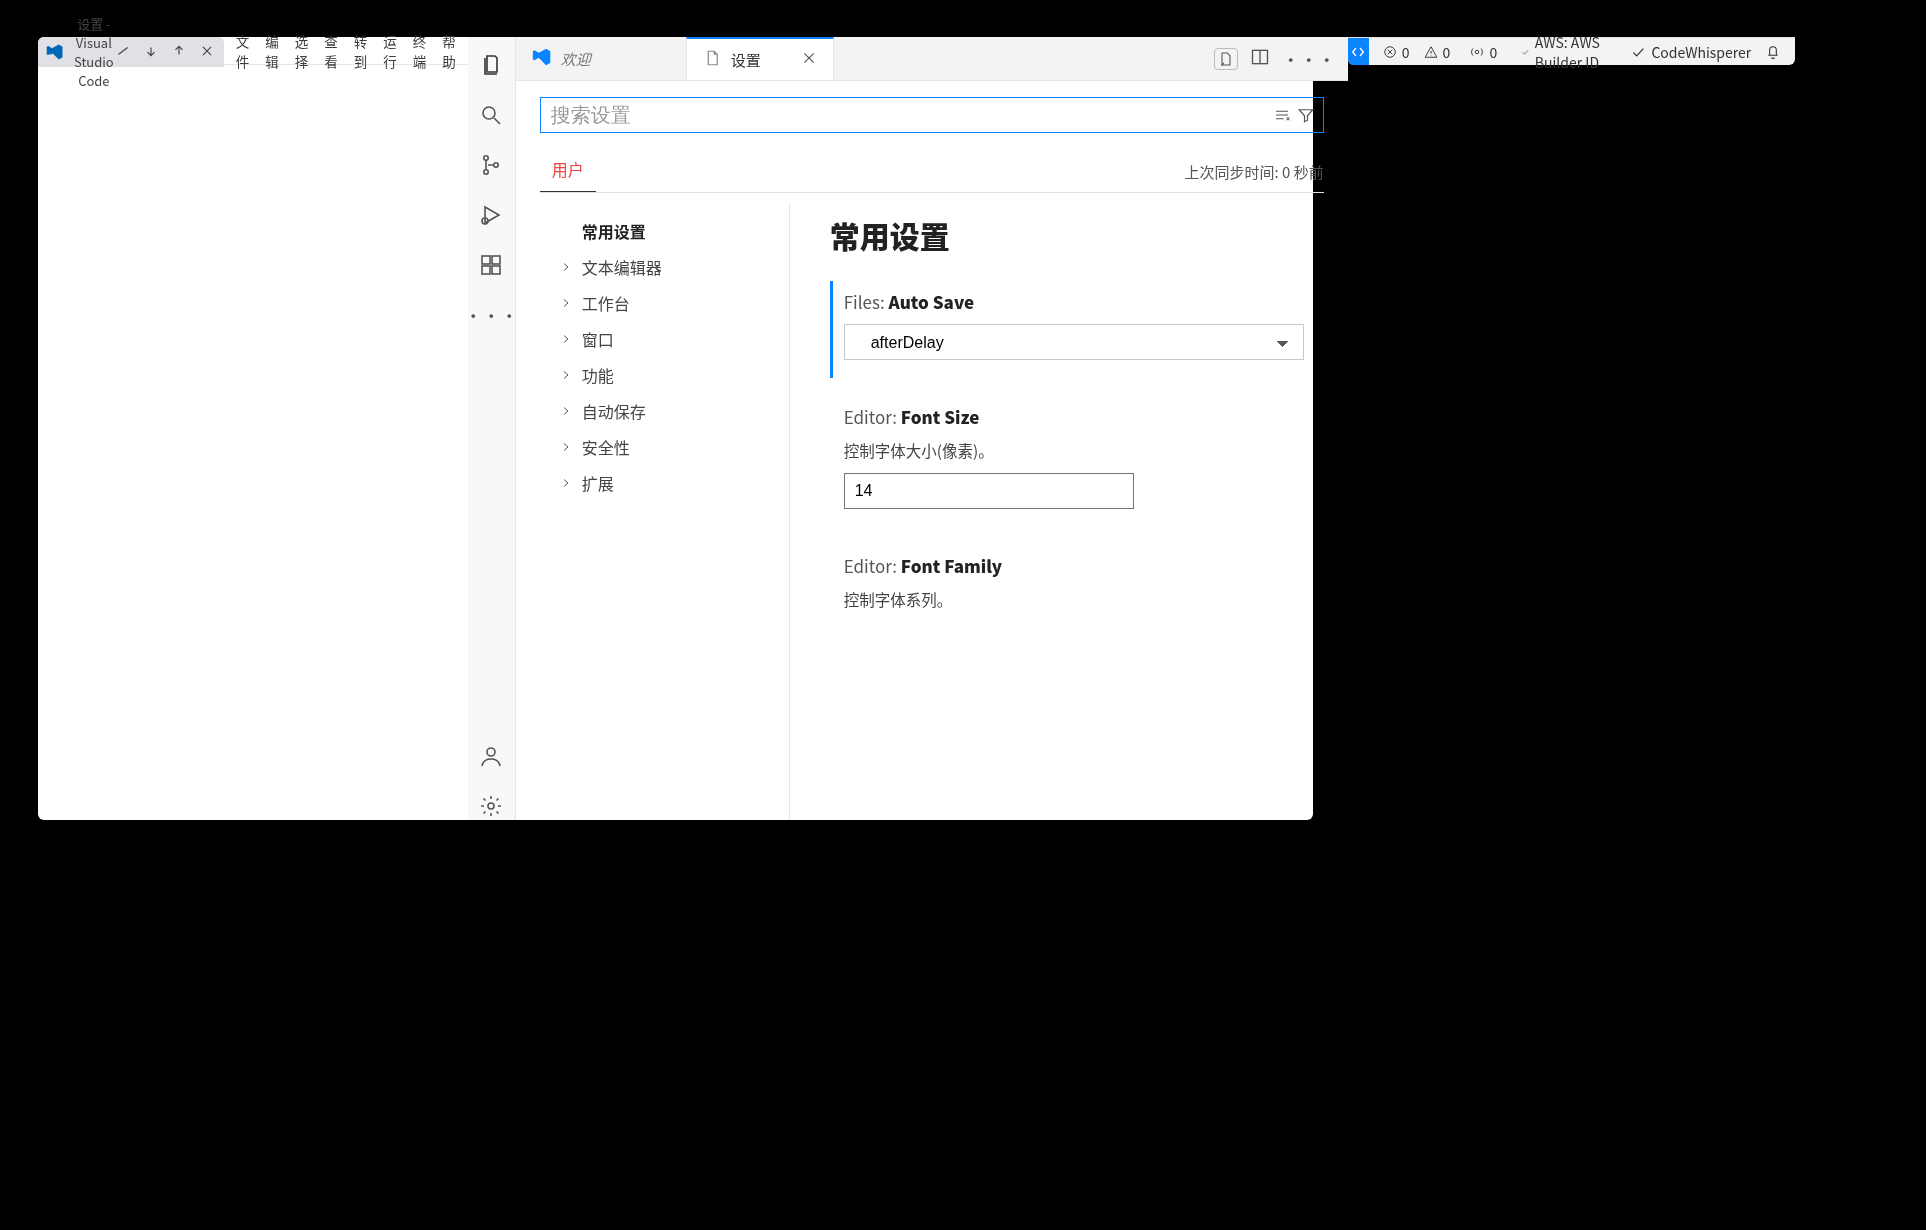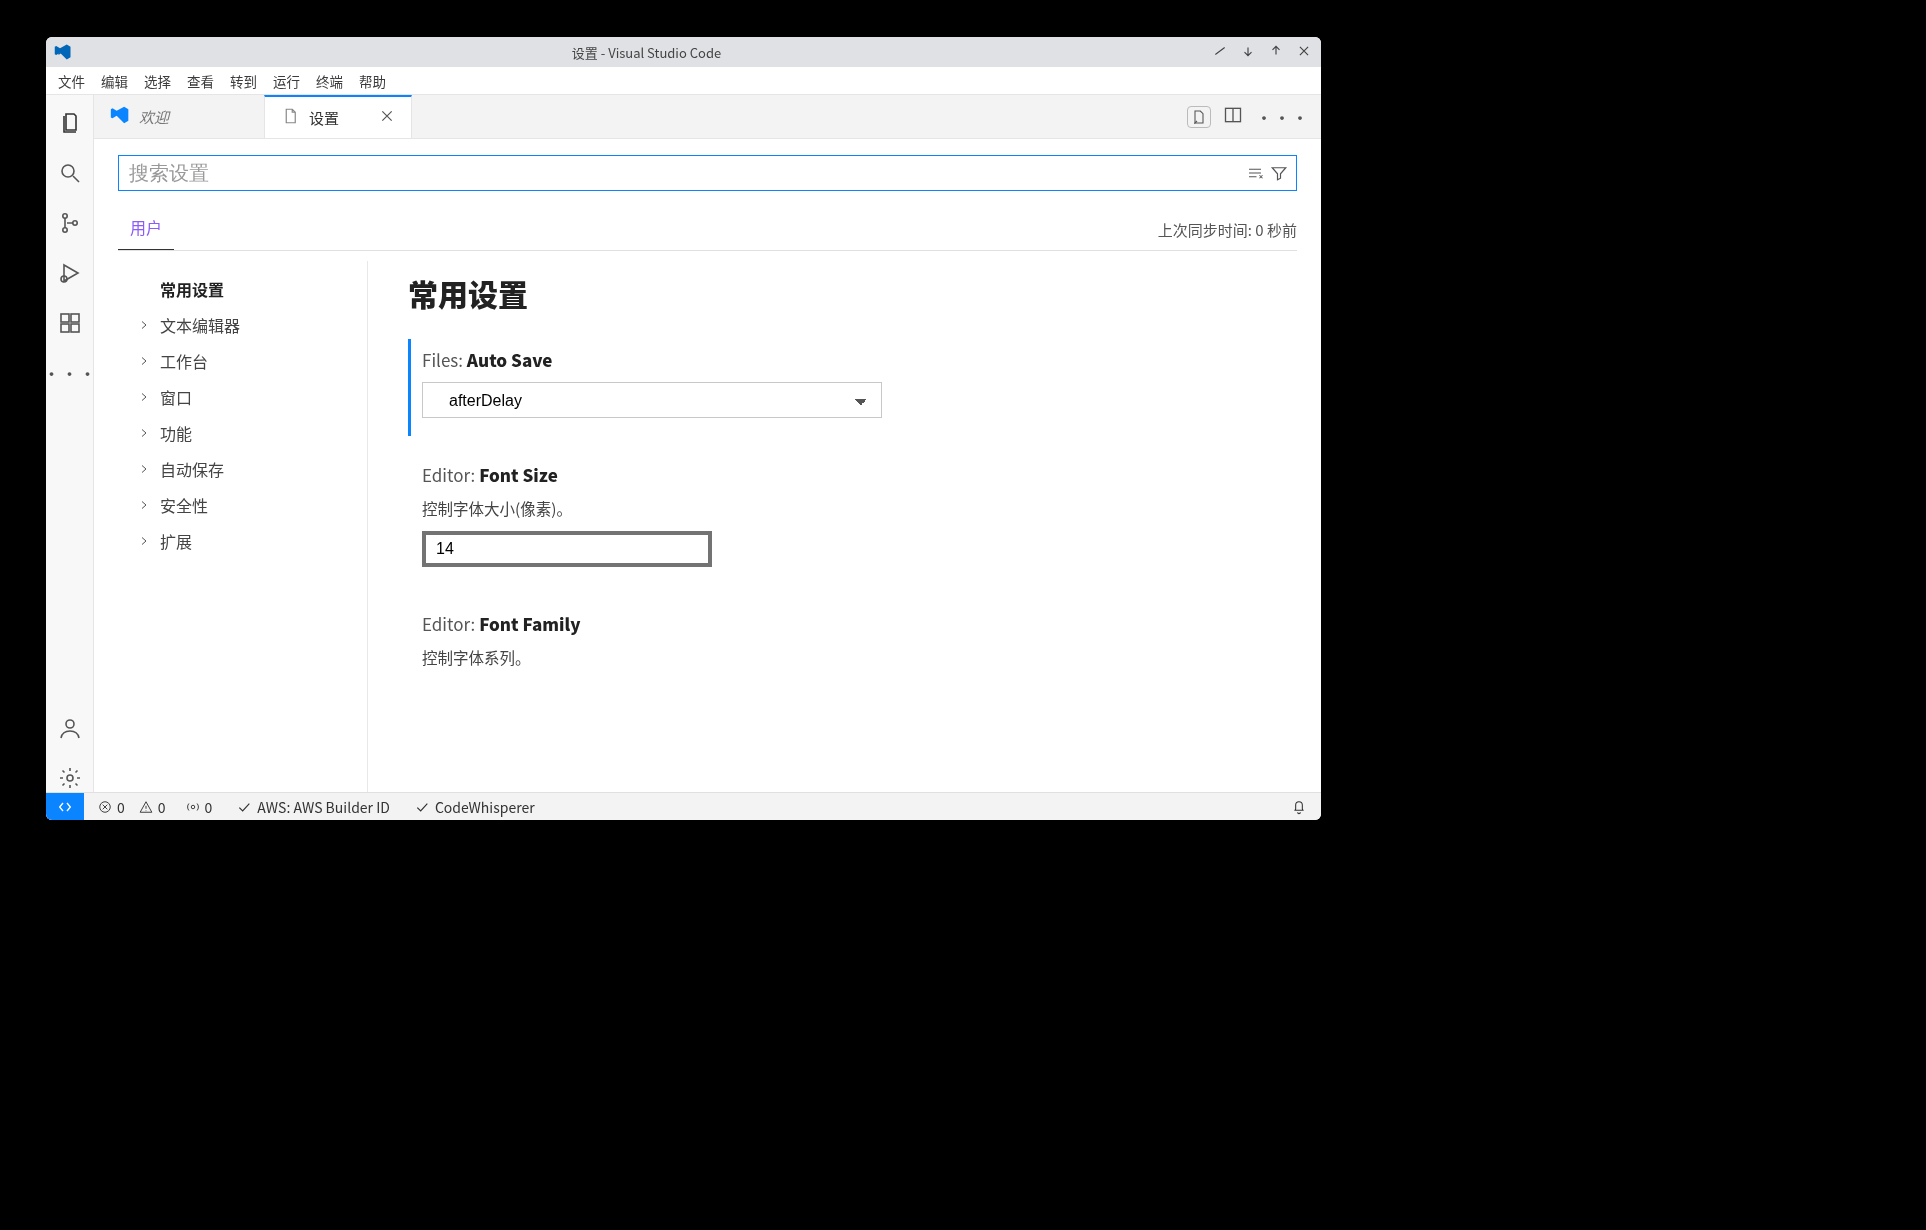--- a/index.html
+++ b/index.html
@@ -7,26 +7,25 @@
   font-family: -apple-system, "Segoe UI", "Noto Sans CJK SC", "PingFang SC", sans-serif;
   background: #000;
   width: 1366px;
   height: 873px;
   overflow: hidden;
   font-size: 13px;
   color: #333;
 }
 .window {
   position: absolute;
-  left: 46px; top: 37px;
+  left: 38px; top: 37px;
   width: 1275px; height: 783px;
   background: #fff;
   border-radius: 6px;
   display: flex;
-  flex-direction: column;
   box-shadow: 0 0 0 1px rgba(0,0,0,.05);
 }
 
 .titlebar {
   height: 30px;
   background: #dfe1e4;
   display: flex;
   align-items: center;
   padding: 0 8px;
   border-radius: 6px 6px 0 0;
@@ -109,21 +108,21 @@
 .search-wrap input::placeholder { color:#999; }
 .search-wrap .sicn { color:#555; margin-left:6px; display:flex; }
 
 .scope-row {
   display:flex; align-items:flex-end; justify-content:space-between;
   margin-top: 16px;
   border-bottom:1px solid #e0e0e0;
 }
 .scope-tab {
   font-size:16px; padding: 8px 12px 10px;
-  color:#8b5cf6;
+  color:#ef4444;
   border-bottom: 1.5px solid #333;
   cursor:default;
 }
 .sync-label { font-size:15px; color:#555; padding-bottom:10px; }
 
 .content-cols { flex:1; display:flex; min-height:0; margin-top:10px; }
 .tree {
   width: 250px;
   padding: 10px 0 0 20px;
   border-right:1px solid #e8e8e8;
@@ -159,21 +158,21 @@
   background:#fff;
   font-size:16px; padding:0 26px;
   appearance:none;
   background-image: linear-gradient(45deg, transparent 50%, #555 50%), linear-gradient(135deg, #555 50%, transparent 50%);
   background-position: calc(100% - 20px) 16px, calc(100% - 14px) 16px;
   background-size: 6px 6px, 6px 6px;
   background-repeat:no-repeat;
 }
 .setting input[type=text] {
   height:36px; width:290px;
-  border:4px solid #737373;
+  border:1px solid #737373;
   font-size:16px; padding:0 10px;
 }
 
 .statusbar {
   height:28px;
   background:#f3f3f3;
   border-top:1px solid #e0e0e0;
   display:flex; align-items:center;
   font-size:14px; color:#333;
   border-radius: 0 0 6px 6px;

